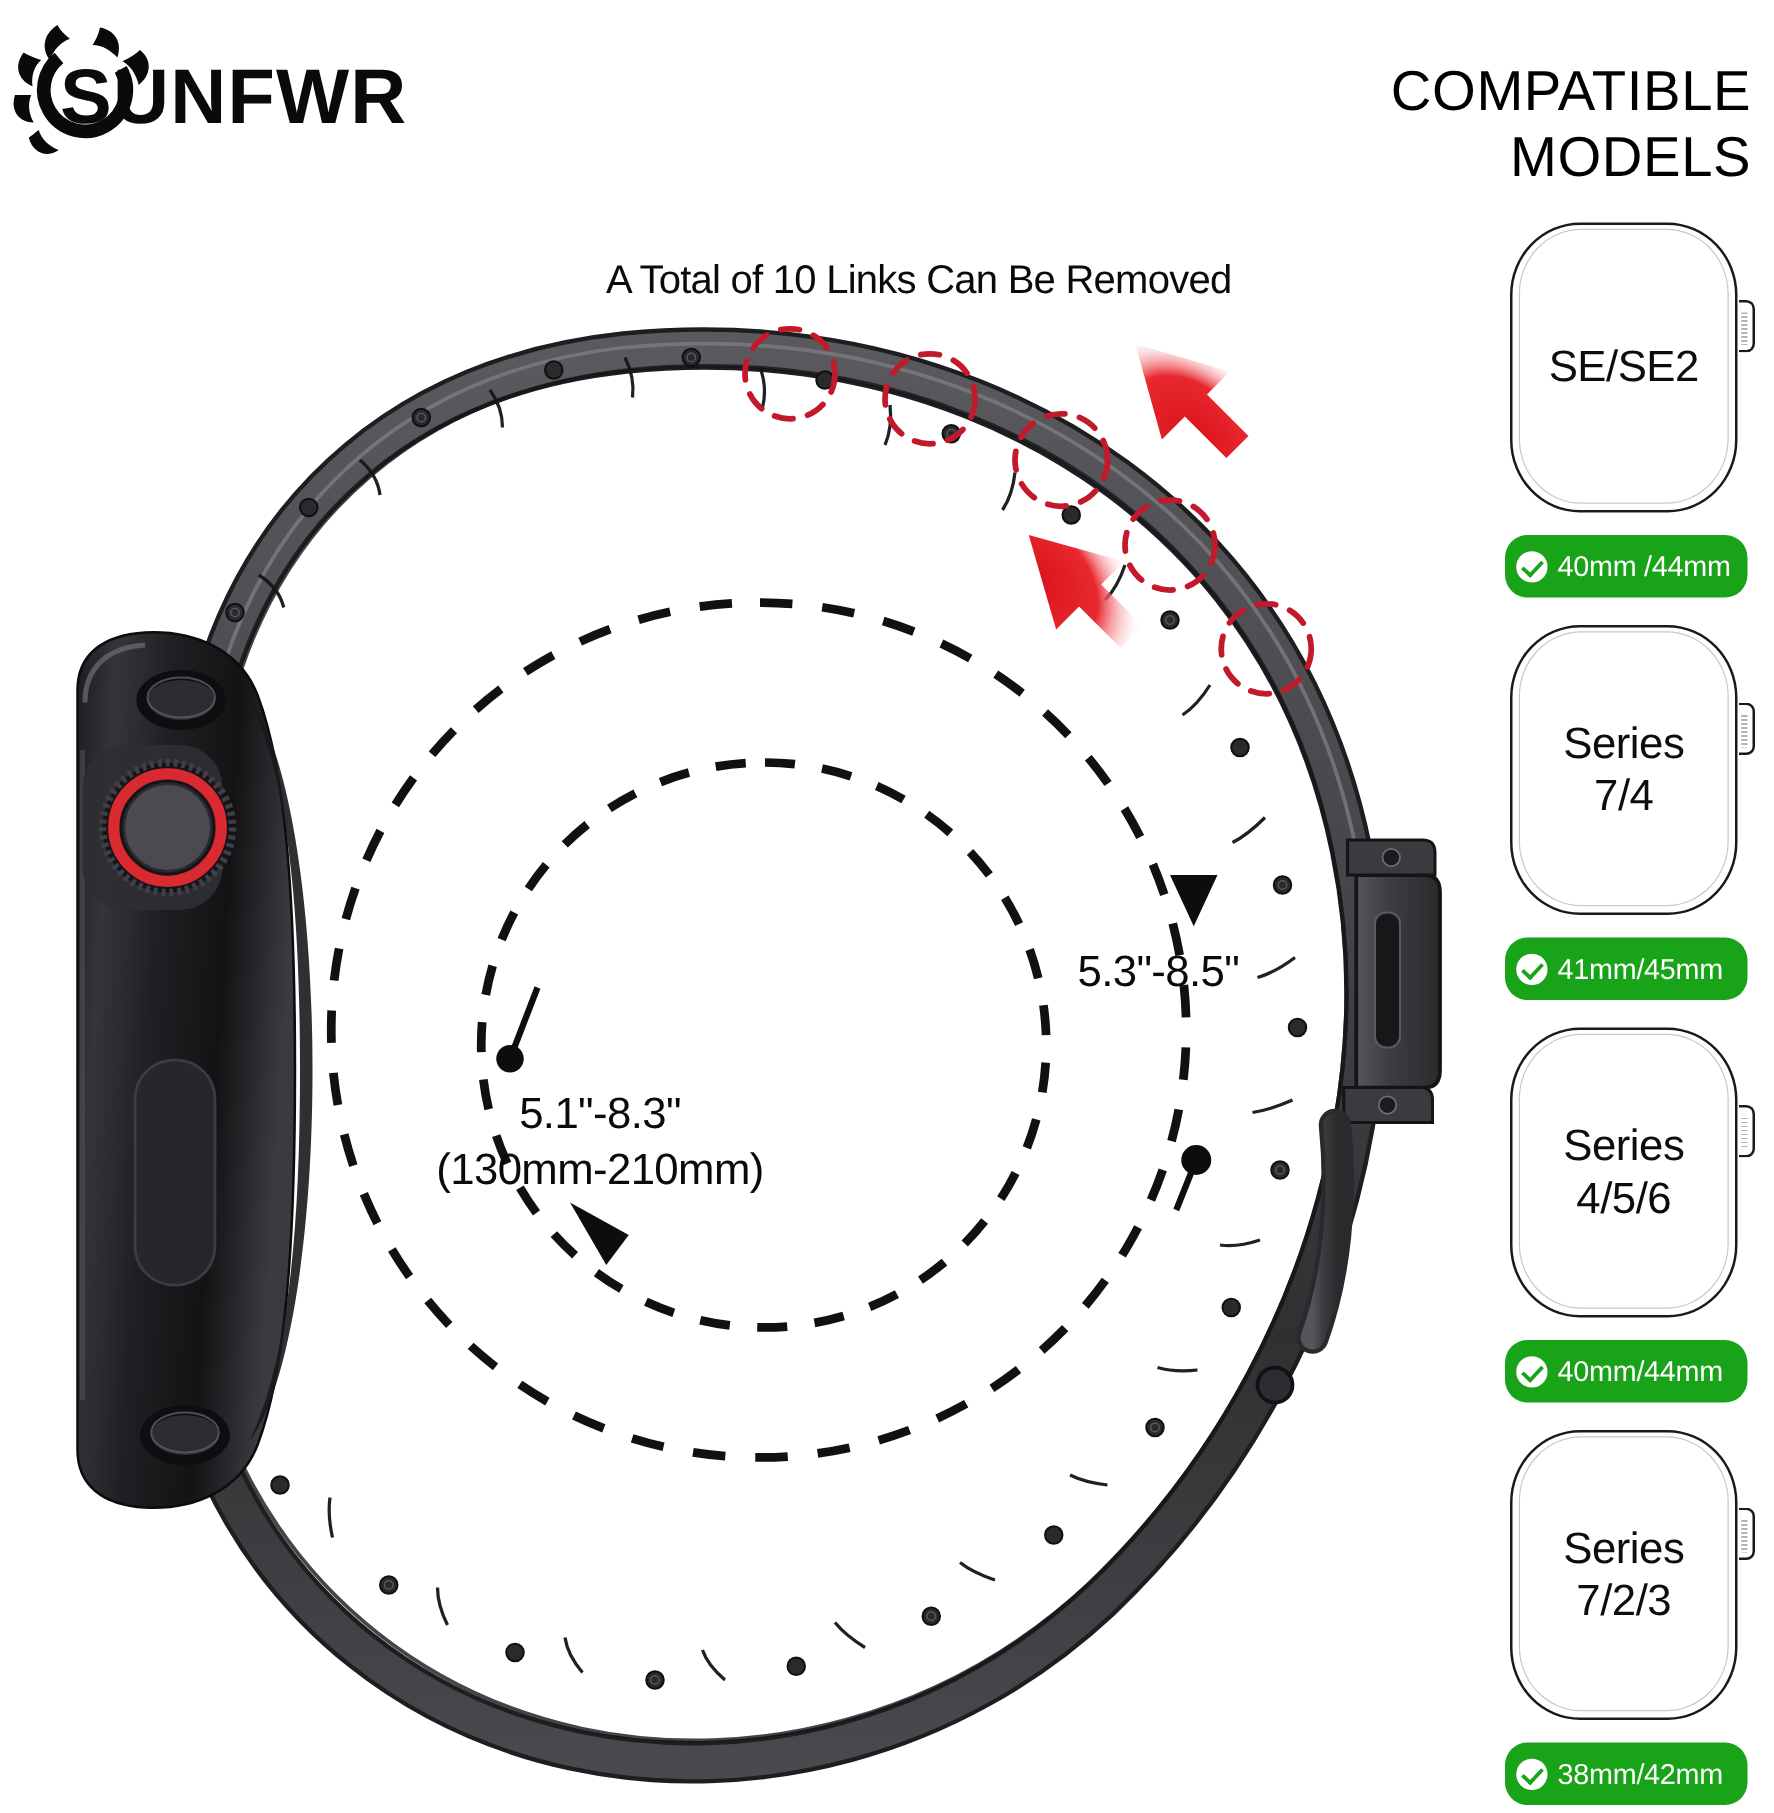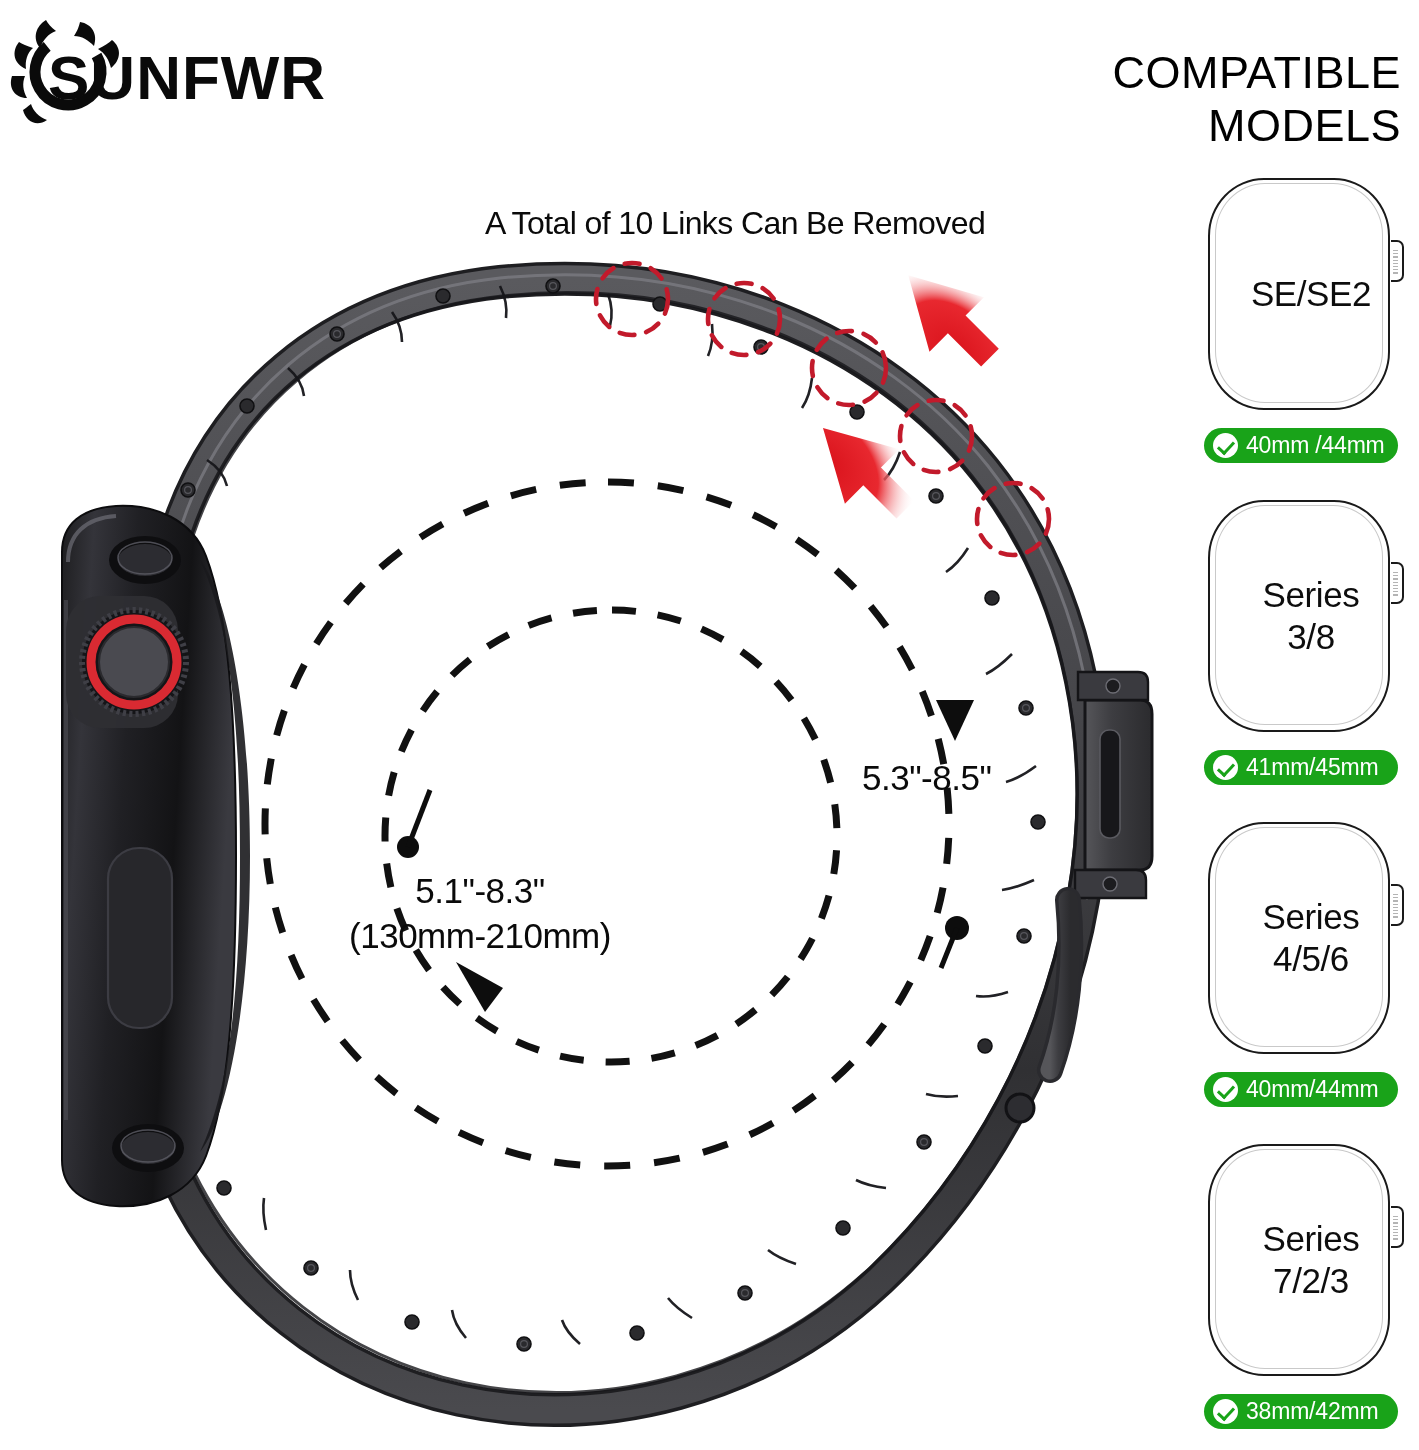--- a/index.html
+++ b/index.html
@@ -100,36 +100,36 @@
   .watch-crown::after {
     content: "";
     position: absolute;
     left: 2px; top: 8px;
     width: 5px; height: 26px;
     background: repeating-linear-gradient(
       to bottom, #b4b4b4 0 1.3px, transparent 1.3px 3.2px);
   }
   .watch-label {
     position: absolute;
-    left: 12px; top: 0;
+    left: 0; top: 0;
     width: 182px; height: 232px;
     display: flex;
     flex-direction: column;
     align-items: center;
     justify-content: center;
     font-size: 35px;
     line-height: 42px;
     color: #0d0d0d;
     text-align: center;
     letter-spacing: -0.4px;
   }
   .badge {
     margin: 14px auto 0;
     width: 194px;
-    height: 35px;
+    height: 50px;
     border-radius: 18px;
     background: #19a319;
     display: flex;
     align-items: center;
     padding-left: 9px;
   }
   .badge-check {
     width: 25px; height: 25px;
     border-radius: 50%;
     background: #ffffff;
@@ -489,21 +489,21 @@
       </div>
     </div>
 
     <div class="model-card" style="top:322px;">
       <div class="watch-shape">
         <div class="watch-outer"></div>
         <div class="watch-inner"></div>
         <div class="watch-crown"></div>
         <div class="watch-label">
           <span>Series</span>
-          <span>3/8</span>
+          <span>7/4</span>
         </div>
       </div>
       <div class="badge">
         <span class="badge-check"></span>
         <span class="badge-text">41mm/45mm</span>
       </div>
     </div>
 
     <div class="model-card" style="top:644px;">
       <div class="watch-shape">

